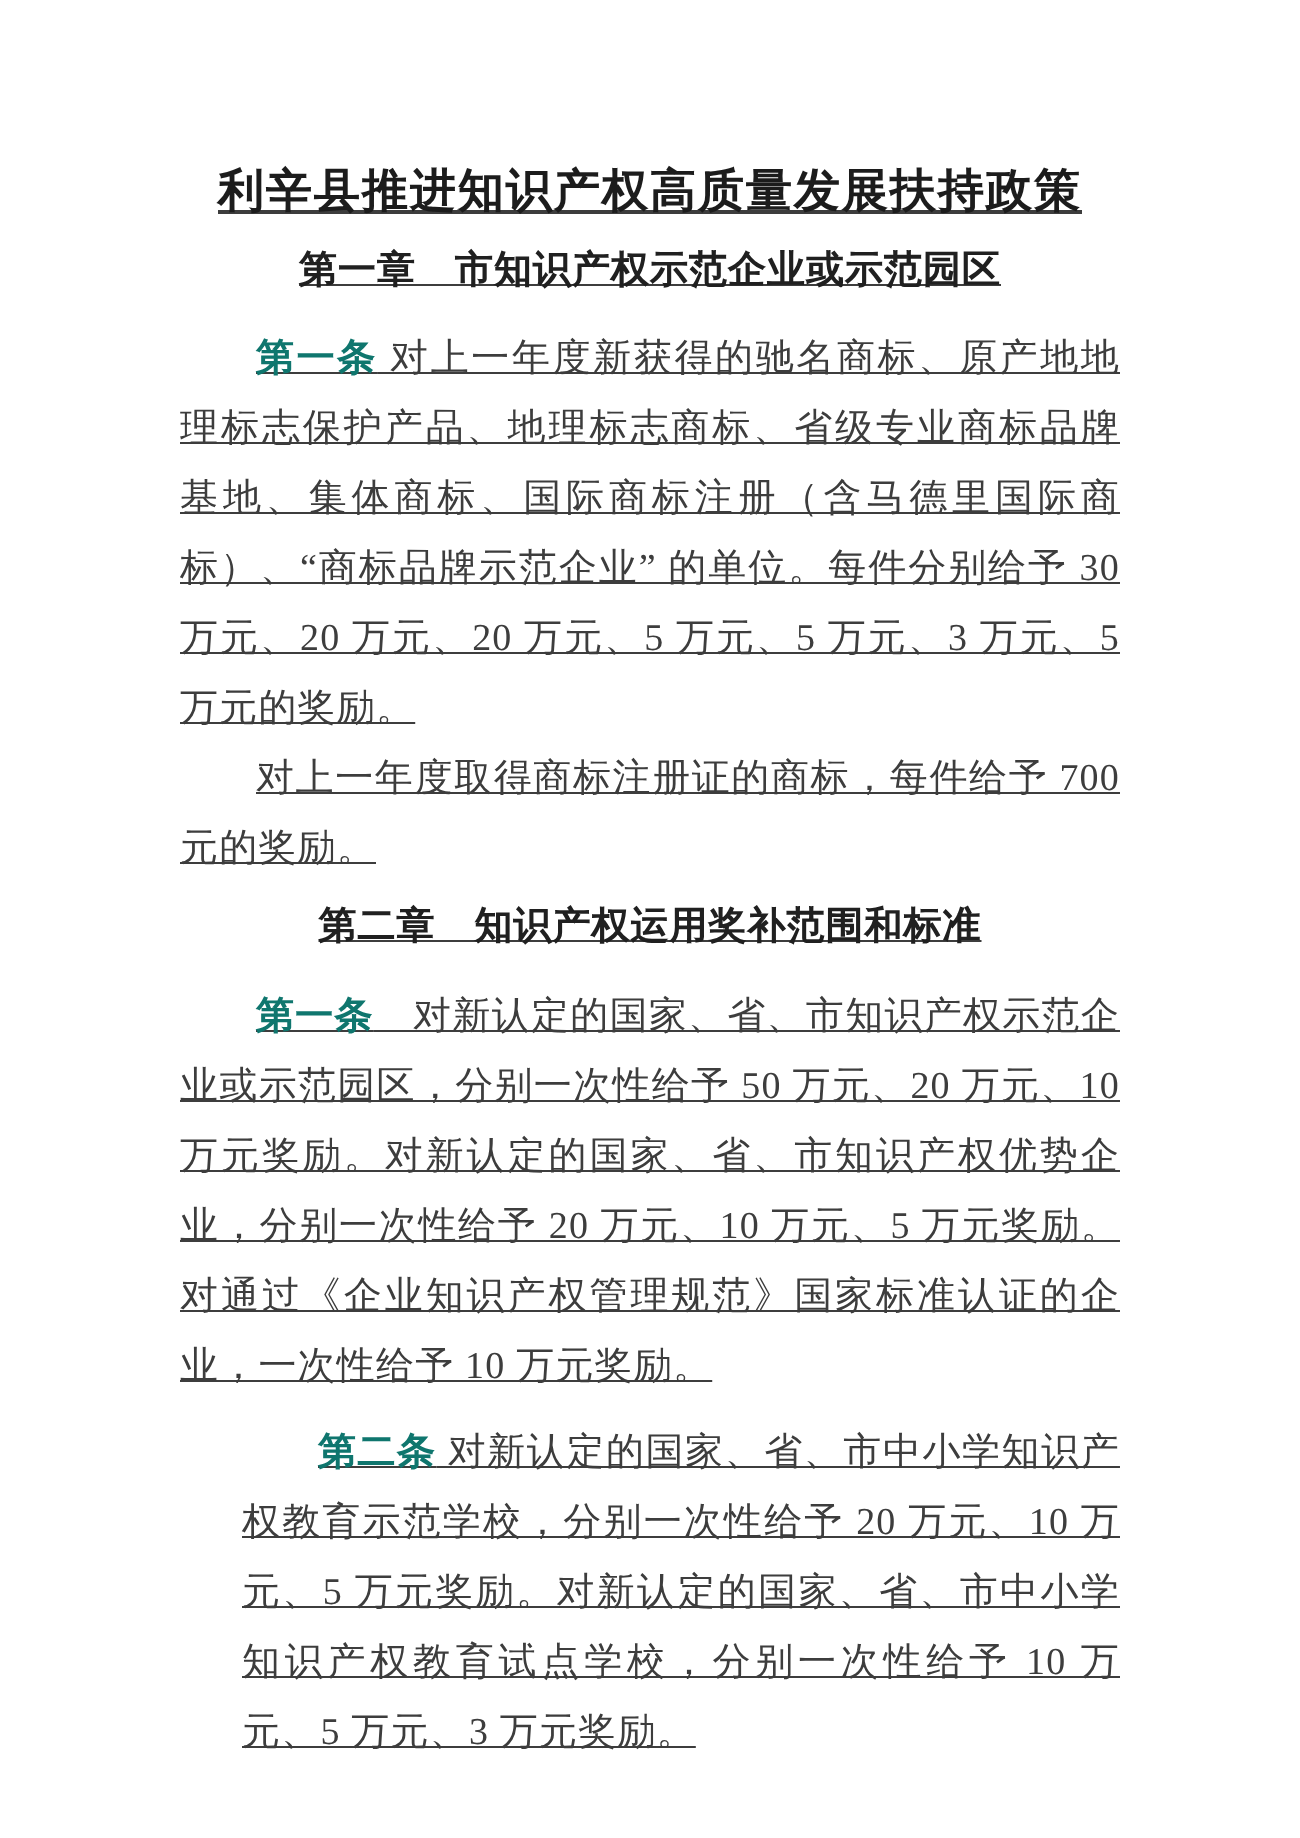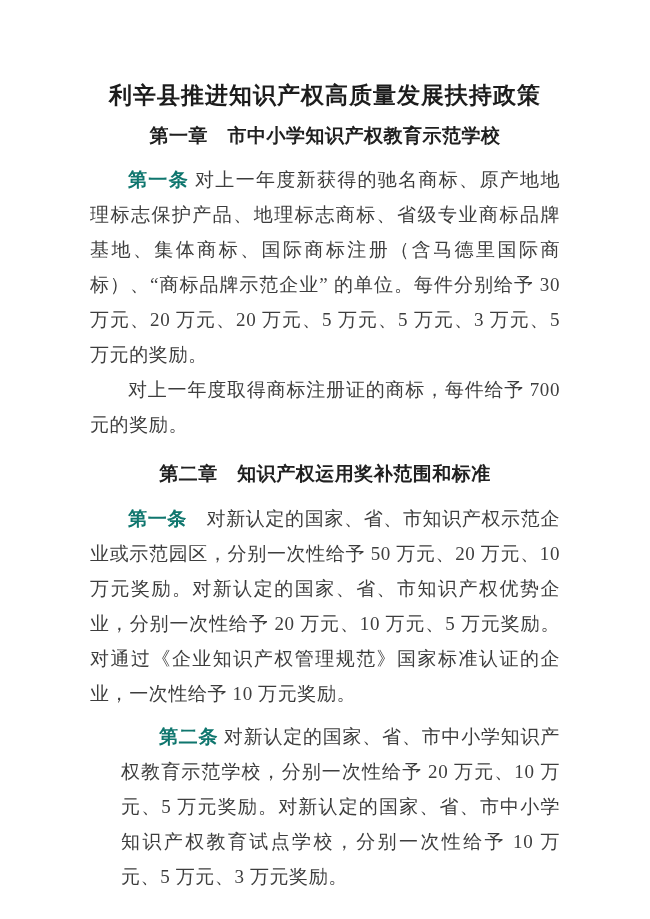--- a/index.html
+++ b/index.html
@@ -10,20 +10,21 @@
   .page {
     position: relative;
     width: 650px;
     height: 919px;
     margin: 0 auto;
     background: #ffffff;
     overflow: hidden;
     font-family: "Liberation Serif", "DejaVu Serif", serif;
     color: #3d3d3d;
     box-sizing: border-box;
+    text-decoration: underline;
   }
   .content {
     padding: 0 90px;
   }
   .doc-title {
     margin: 0;
     padding-top: 78px;
     text-align: center;
     font-family: "Liberation Sans", "DejaVu Sans", sans-serif;
     font-weight: bold;
@@ -54,33 +55,33 @@
     text-indent: 2em;
     color: #3d3d3d;
   }
   .para .lead {
     font-family: "Liberation Sans", "DejaVu Sans", sans-serif;
     font-weight: bold;
     color: #0f766e;
   }
   .para-a { margin-top: 12px; }
   .para-b { margin-top: 0; }
-  .heading-2 { margin-top: 18px; }
+  .heading-2 { margin-top: 8px; }
   .para-c { margin-top: 13px; }
   .para-d { margin-top: 8px; margin-left: 31px; }
 </style>
 </head>
 <body>
 
 <div class="page">
   <div class="content">
 
     <h1 class="doc-title">利辛县推进知识产权高质量发展扶持政策</h1>
 
-    <h2 class="chapter-heading heading-1">第一章　市中小学知识产权教育示范学校</h2>
+    <h2 class="chapter-heading heading-1">第一章　市知识产权示范企业或示范园区</h2>
 
     <p class="para para-a"><span class="lead">第一条</span><span> 对上一年度新获得的驰名商标、原产地地理标志保护产品、地理标志商标、省级专业商标品牌基地、集体商标、国际商标注册（含马德里国际商标）、“商标品牌示范企业” 的单位。每件分别给予 30 万元、20 万元、20 万元、5 万元、5 万元、3 万元、5 万元的奖励。</span></p>
 
     <p class="para para-b"><span>对上一年度取得商标注册证的商标，每件给予 700 元的奖励。</span></p>
 
     <h2 class="chapter-heading heading-2">第二章　知识产权运用奖补范围和标准</h2>
 
     <p class="para para-c"><span class="lead">第一条</span><span>　对新认定的国家、省、市知识产权示范企业或示范园区，分别一次性给予 50 万元、20 万元、10 万元奖励。对新认定的国家、省、市知识产权优势企业，分别一次性给予 20 万元、10 万元、5 万元奖励。对通过《企业知识产权管理规范》国家标准认证的企业，一次性给予 10 万元奖励。</span></p>
 
     <p class="para para-d"><span class="lead">第二条</span><span> 对新认定的国家、省、市中小学知识产权教育示范学校，分别一次性给予 20 万元、10 万元、5 万元奖励。对新认定的国家、省、市中小学知识产权教育试点学校，分别一次性给予 10 万元、5 万元、3 万元奖励。</span></p>

